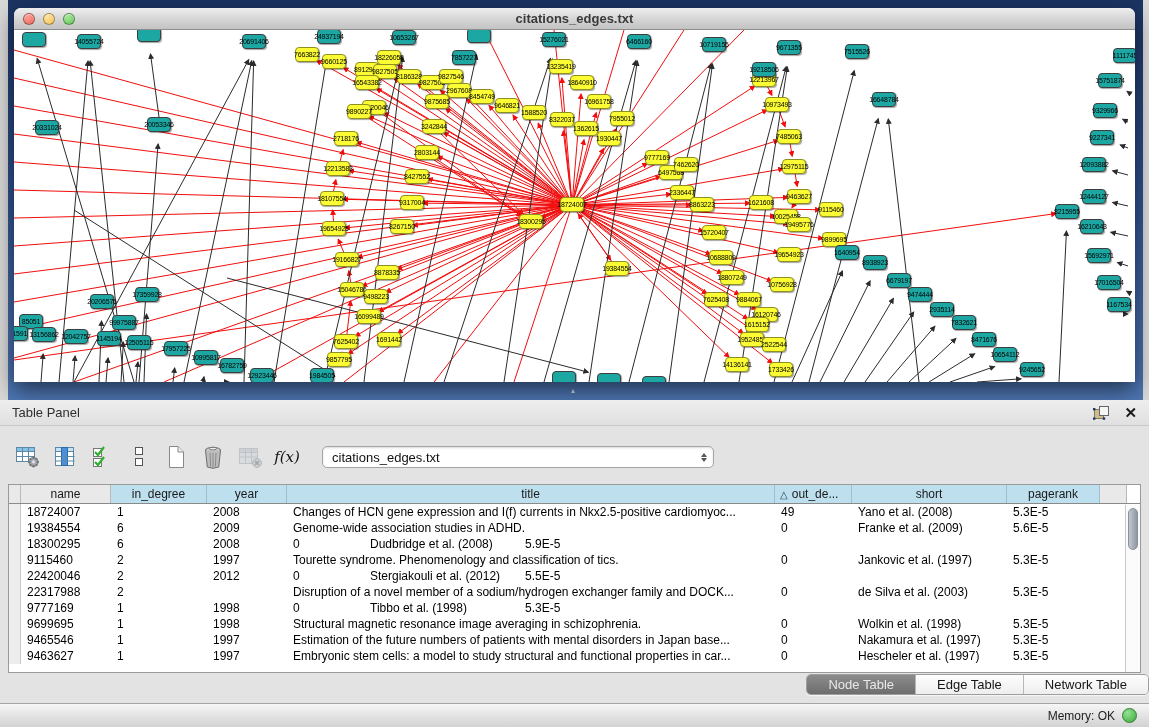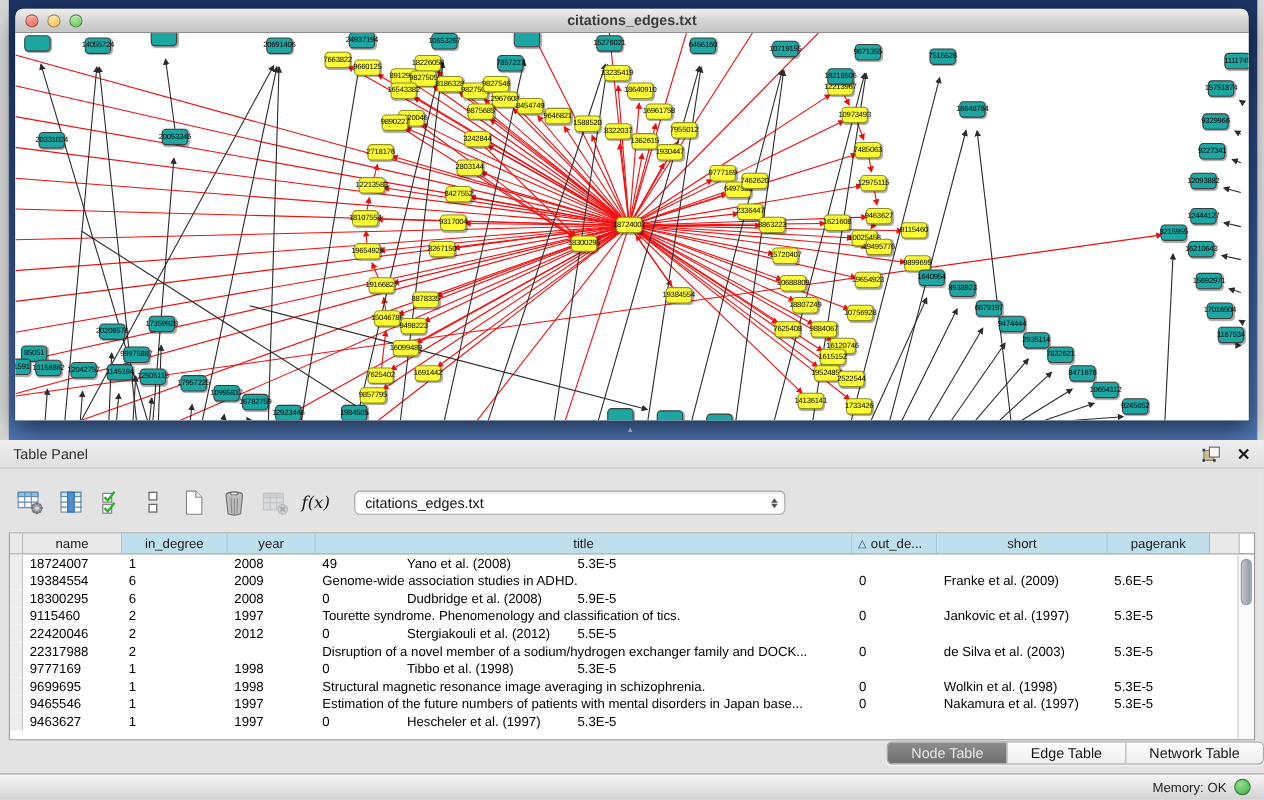--- a/index.html
+++ b/index.html
@@ -774,20 +774,21 @@
           <span>pagerank</span>
         </div>
         <div class="thc gray" style="width: 27px; flex: 0 0 27px;"></div>
       </div>
     <div class="tbody" id="tbody">
         <div class="trow">
           <div class="tc gut" style="width: 12px; flex: 0 0 12px;"></div>
           <div class="tc" style="width: 90px; flex: 0 0 90px;">18724007</div>
           <div class="tc" style="width: 96px; flex: 0 0 96px;">1</div>
           <div class="tc" style="width: 80px; flex: 0 0 80px;">2008</div>
+          <div class="tc" style="width: 488px; flex: 0 0 488px;">Changes of HCN gene expression and I(f) currents in Nkx2.5-positive cardiomyoc...</div>
           <div class="tc" style="width: 77px; flex: 0 0 77px;">49</div>
           <div class="tc" style="width: 155px; flex: 0 0 155px;">Yano et al. (2008)</div>
           <div class="tc" style="width: 93px; flex: 0 0 93px;">5.3E-5</div>
         </div>
         <div class="trow">
           <div class="tc gut" style="width: 12px; flex: 0 0 12px;"></div>
           <div class="tc" style="width: 90px; flex: 0 0 90px;">19384554</div>
           <div class="tc" style="width: 96px; flex: 0 0 96px;">6</div>
           <div class="tc" style="width: 80px; flex: 0 0 80px;">2009</div>
           <div class="tc" style="width: 488px; flex: 0 0 488px;">Genome-wide association studies in ADHD.</div>
@@ -860,20 +861,21 @@
           <div class="tc" style="width: 488px; flex: 0 0 488px;">Estimation of the future numbers of patients with mental disorders in Japan base...</div>
           <div class="tc" style="width: 77px; flex: 0 0 77px;">0</div>
           <div class="tc" style="width: 155px; flex: 0 0 155px;">Nakamura et al. (1997)</div>
           <div class="tc" style="width: 93px; flex: 0 0 93px;">5.3E-5</div>
         </div>
         <div class="trow">
           <div class="tc gut" style="width: 12px; flex: 0 0 12px;"></div>
           <div class="tc" style="width: 90px; flex: 0 0 90px;">9463627</div>
           <div class="tc" style="width: 96px; flex: 0 0 96px;">1</div>
           <div class="tc" style="width: 80px; flex: 0 0 80px;">1997</div>
+          <div class="tc" style="width: 488px; flex: 0 0 488px;">Embryonic stem cells: a model to study structural and functional properties in car...</div>
           <div class="tc" style="width: 77px; flex: 0 0 77px;">0</div>
           <div class="tc" style="width: 155px; flex: 0 0 155px;">Hescheler et al. (1997)</div>
           <div class="tc" style="width: 93px; flex: 0 0 93px;">5.3E-5</div>
         </div>
       </div>
     <div class="vscroll">
       <div class="vthumb"></div>
     </div>
   </div>
 

